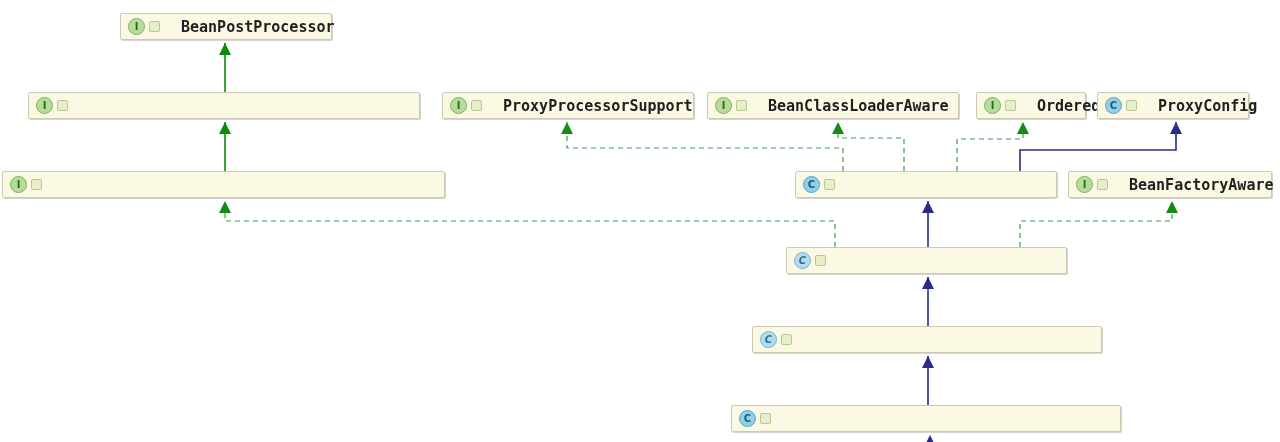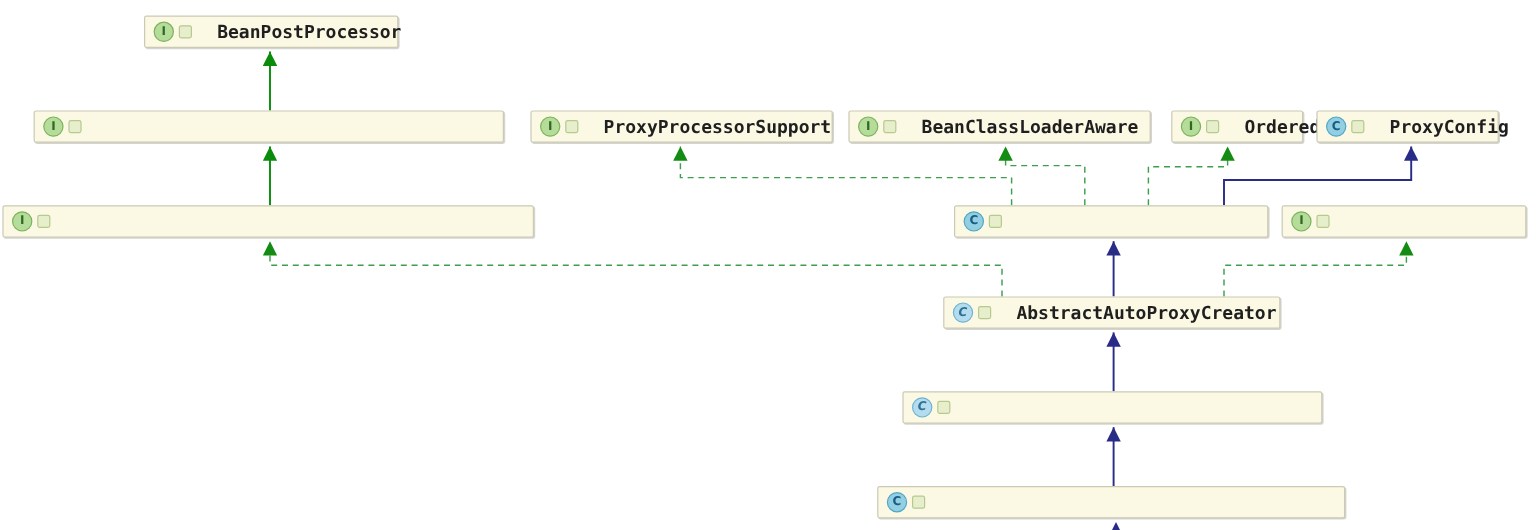--- a/index.html
+++ b/index.html
@@ -108,26 +108,26 @@
     <span class="badge iface">I</span>
     <span class="mod"></span>
   </div>
   <div class="node" style="left:795px;top:171px;width:262px;">
     <span class="badge cls">C</span>
     <span class="mod"></span>
   </div>
   <div class="node" style="left:1068px;top:171px;width:204px;">
     <span class="badge iface">I</span>
     <span class="mod"></span>
+    <span class="lbl">BeanFactoryAware</span>
   </div>
 
   <div class="node" style="left:786px;top:247px;width:281px;">
     <span class="badge abs">C</span>
     <span class="mod"></span>
-    <span class="lbl">AbstractAutoProxyCreator</span>
   </div>
 
   <div class="node" style="left:752px;top:326px;width:350px;">
     <span class="badge abs">C</span>
     <span class="mod"></span>
   </div>
 
   <div class="node" style="left:731px;top:405px;width:390px;">
     <span class="badge cls">C</span>
     <span class="mod"></span>

